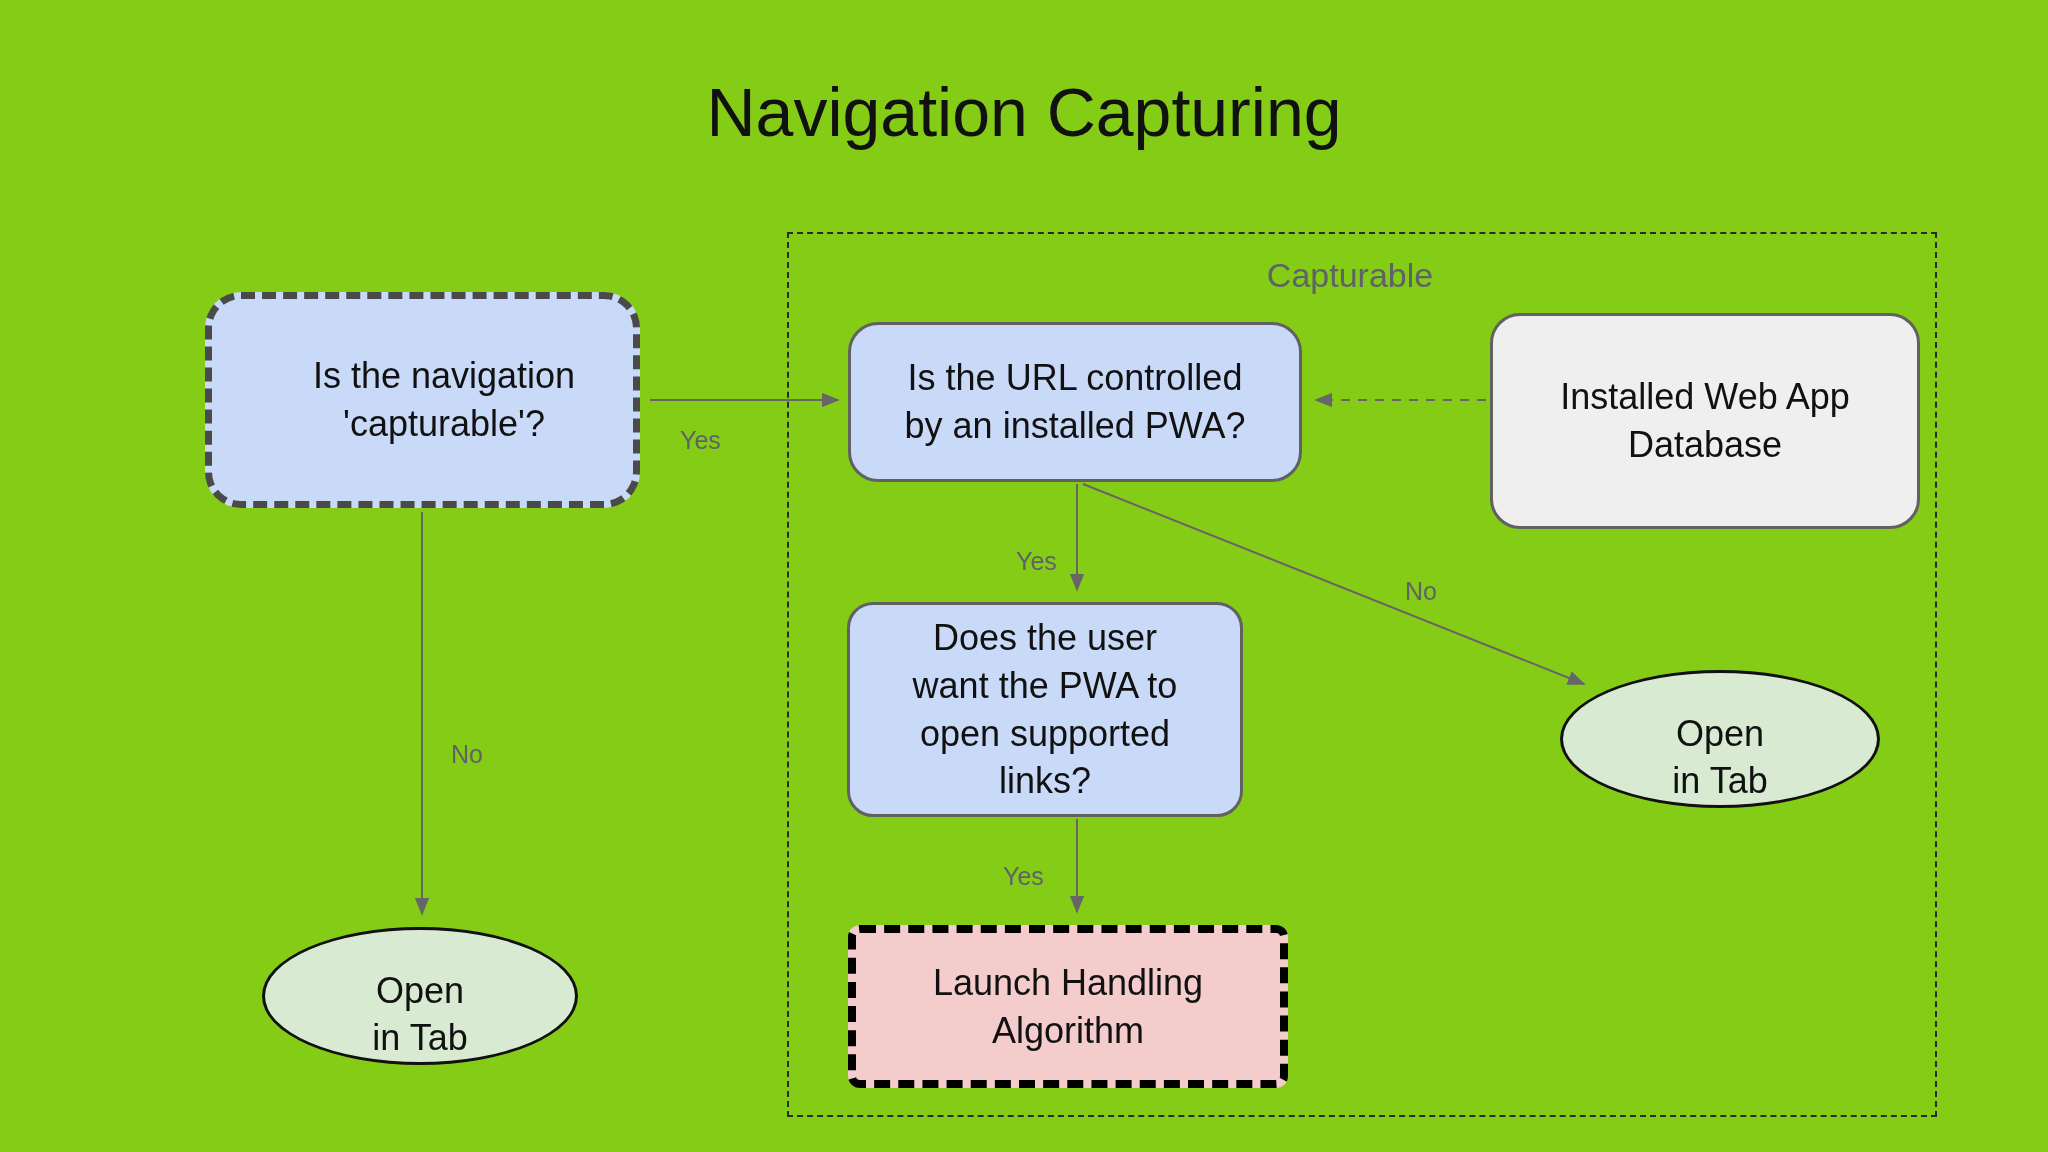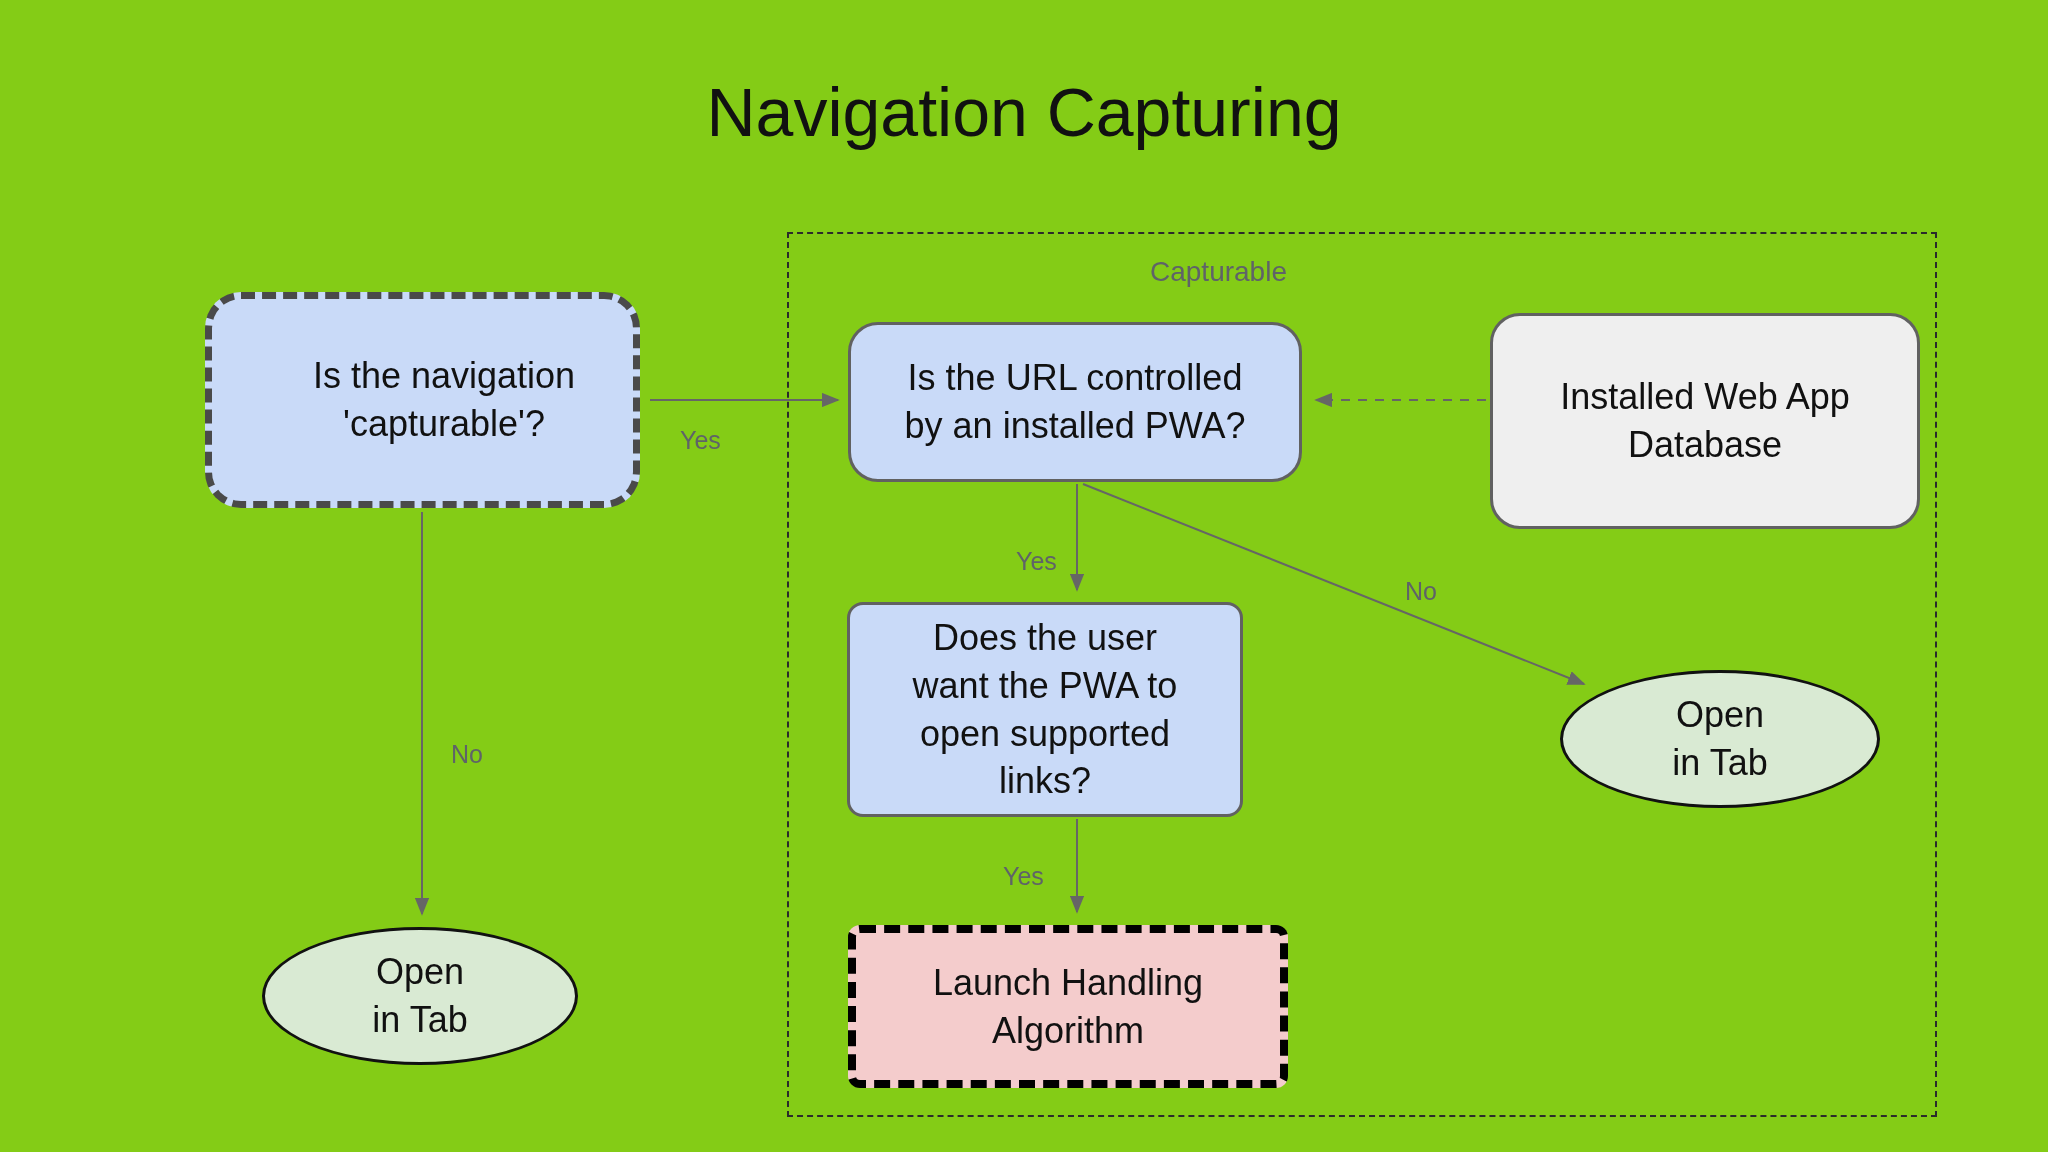--- a/index.html
+++ b/index.html
@@ -25,22 +25,22 @@
   }
   .group-box{
     position:absolute;
     left:787px;top:232px;width:1150px;height:885px;
     border:2px dashed #2b2b2b;
     box-sizing:border-box;
   }
   .group-label{
     position:absolute;
     left:1150px;top:256px;width:400px;
-    text-align:left;
-    font-size:28px;
+    text-align:center;
+    font-size:34px;
     color:#5f6368;
   }
   .node{
     position:absolute;
     display:flex;align-items:center;justify-content:center;
     box-sizing:border-box;
     text-align:center;
     color:#111111;
     font-size:36px;
     line-height:1.32;
@@ -66,35 +66,36 @@
     background:#efefef;
     border:3px solid #616161;
     border-radius:30px;
     justify-content:center;
   }
   .node-db .txt{max-width:320px;}
   .node-user{
     left:847px;top:602px;width:396px;height:215px;
     background:#c9daf8;
     border:3px solid #616161;
-    border-radius:16px;
+    border-radius:26px;
   }
   .node-user .txt{max-width:310px;}
   .node-launch{
     left:848px;top:925px;width:440px;height:163px;
     background:#f4cccc;
     border:8px dashed #000000;
     border-radius:12px;
   }
   .node-launch .txt{max-width:280px;}
   .node-ellipse{
     background:#d9ead3;
     border:3px solid #111111;
     border-radius:50%;
     flex-direction:column;
+    justify-content:flex-end;
   }
   .node-tab-left{left:262px;top:927px;width:316px;height:138px;}
   .node-tab-right{left:1560px;top:670px;width:320px;height:138px;}
   .edge-label{
     position:absolute;
     font-size:25px;
     color:#5f6368;
   }
   .lbl-yes-1{left:680px;top:426px;}
   .lbl-no-1{left:451px;top:740px;}

